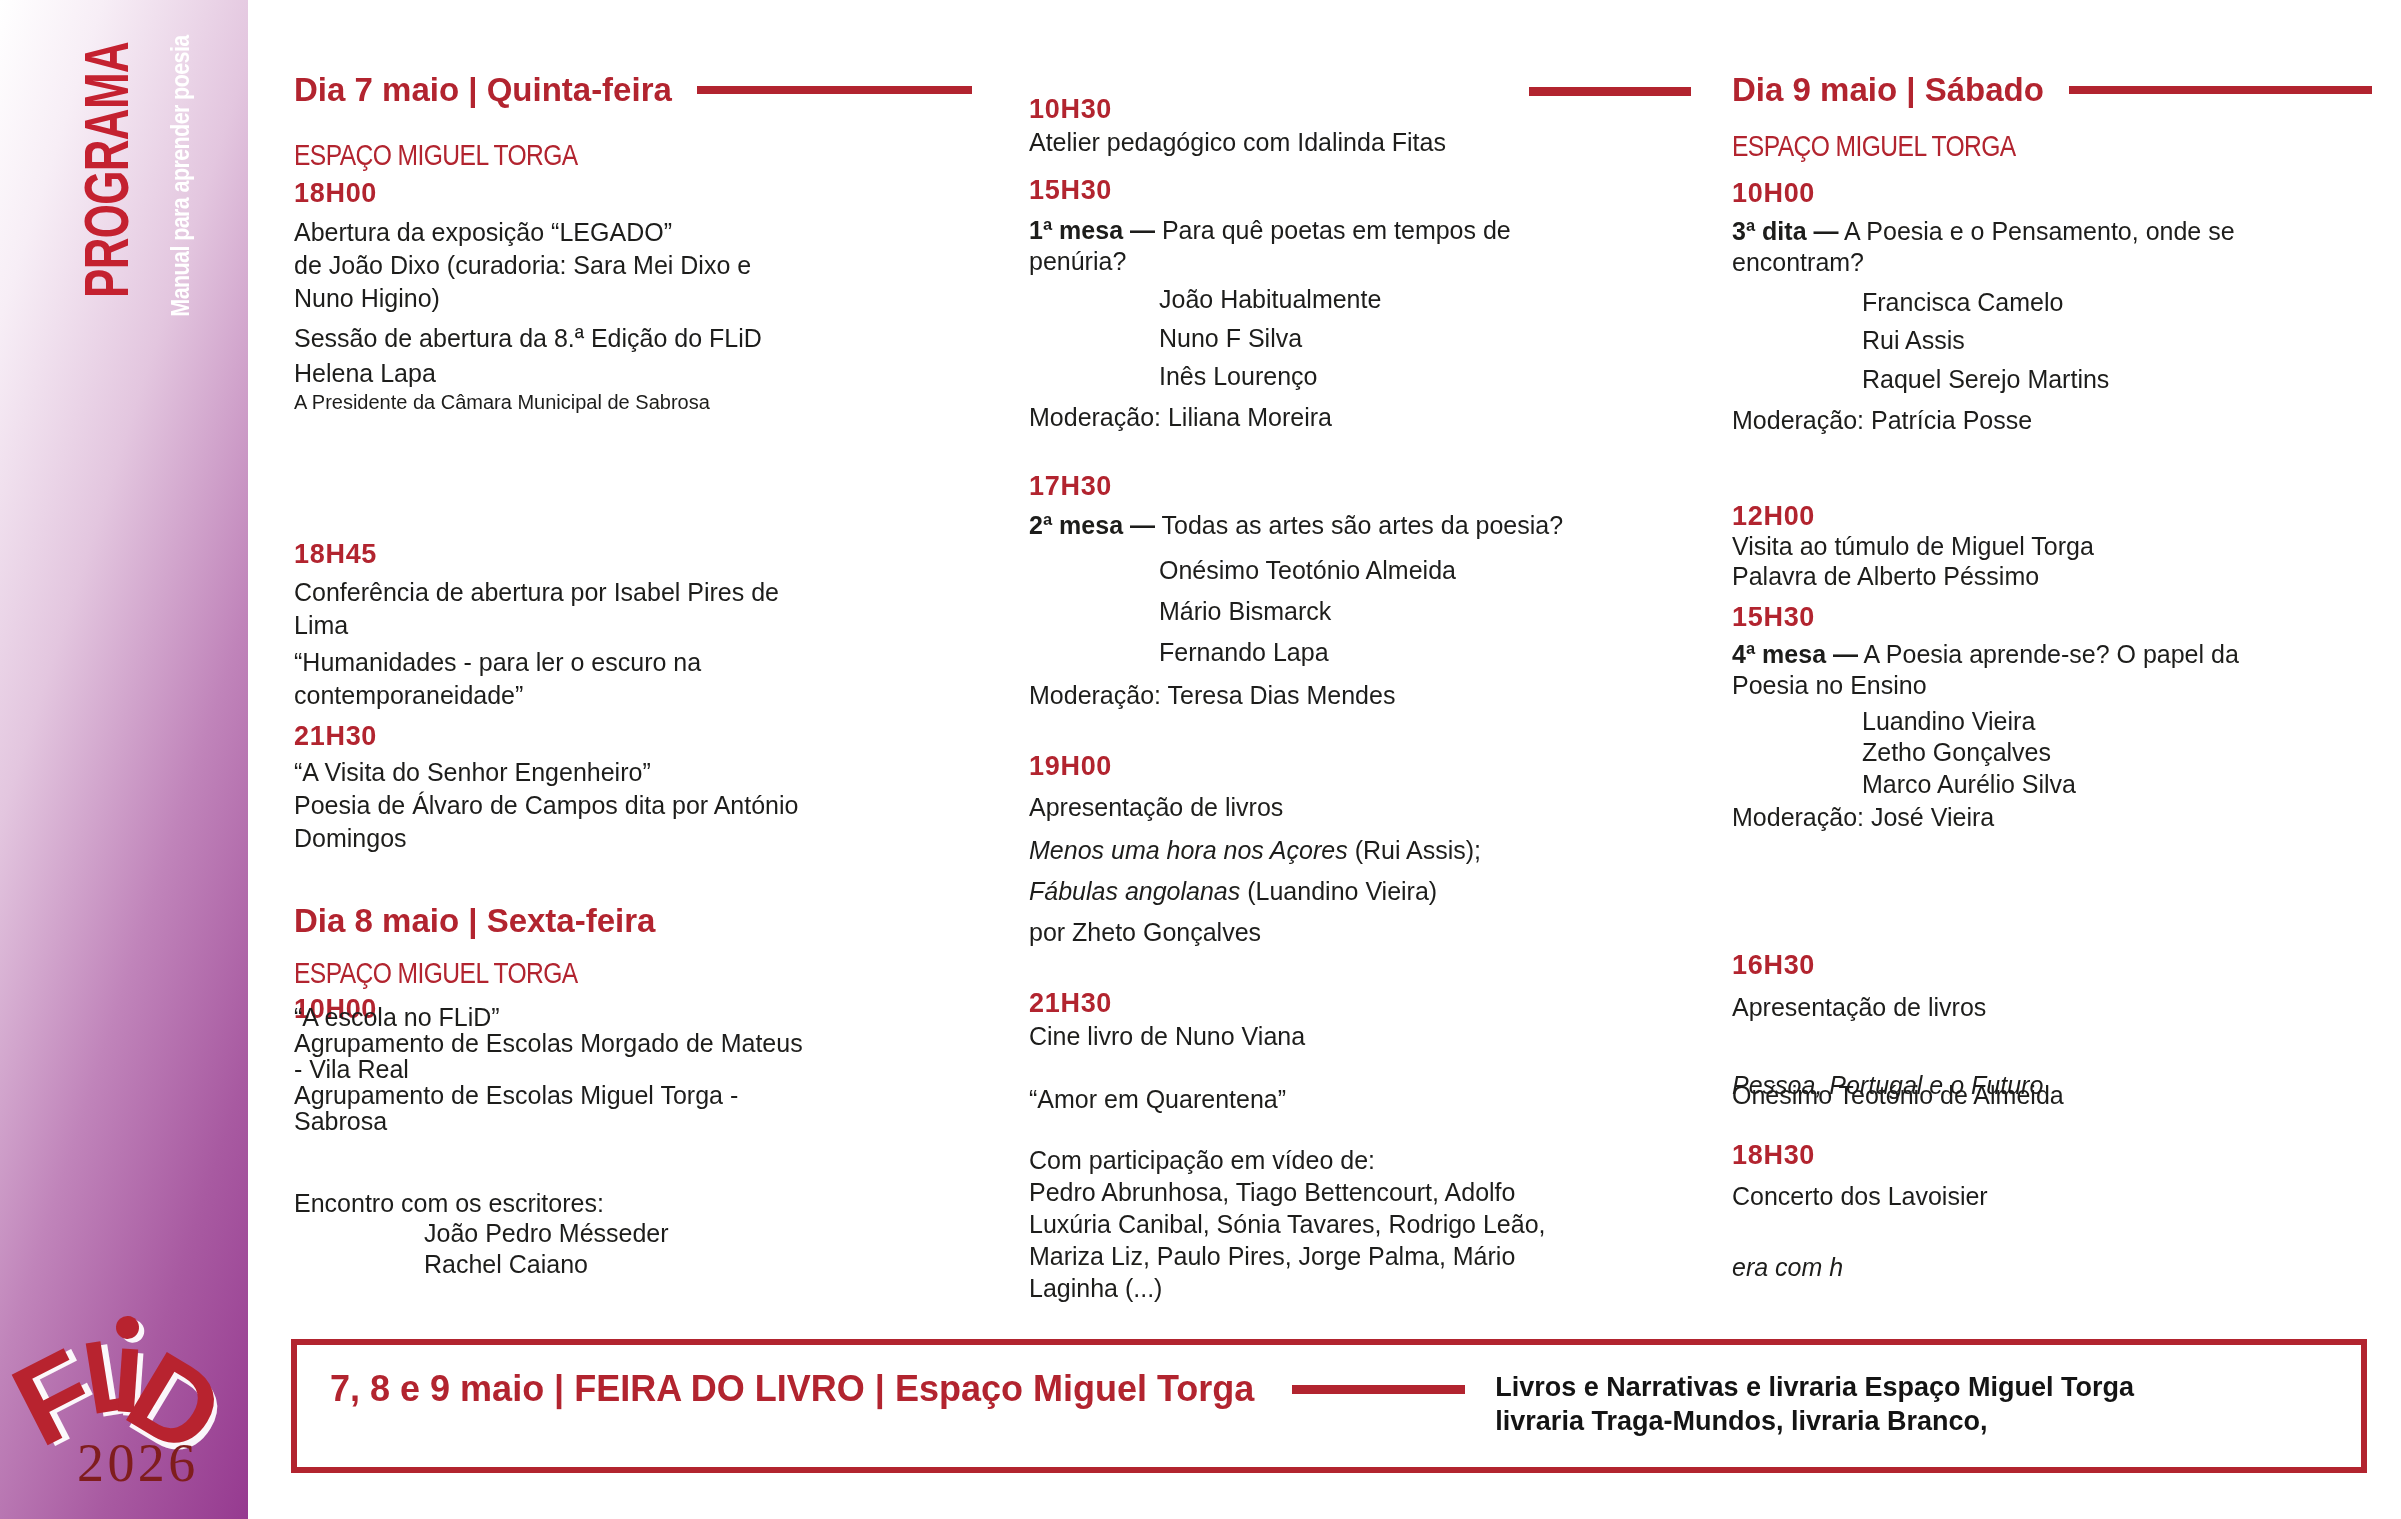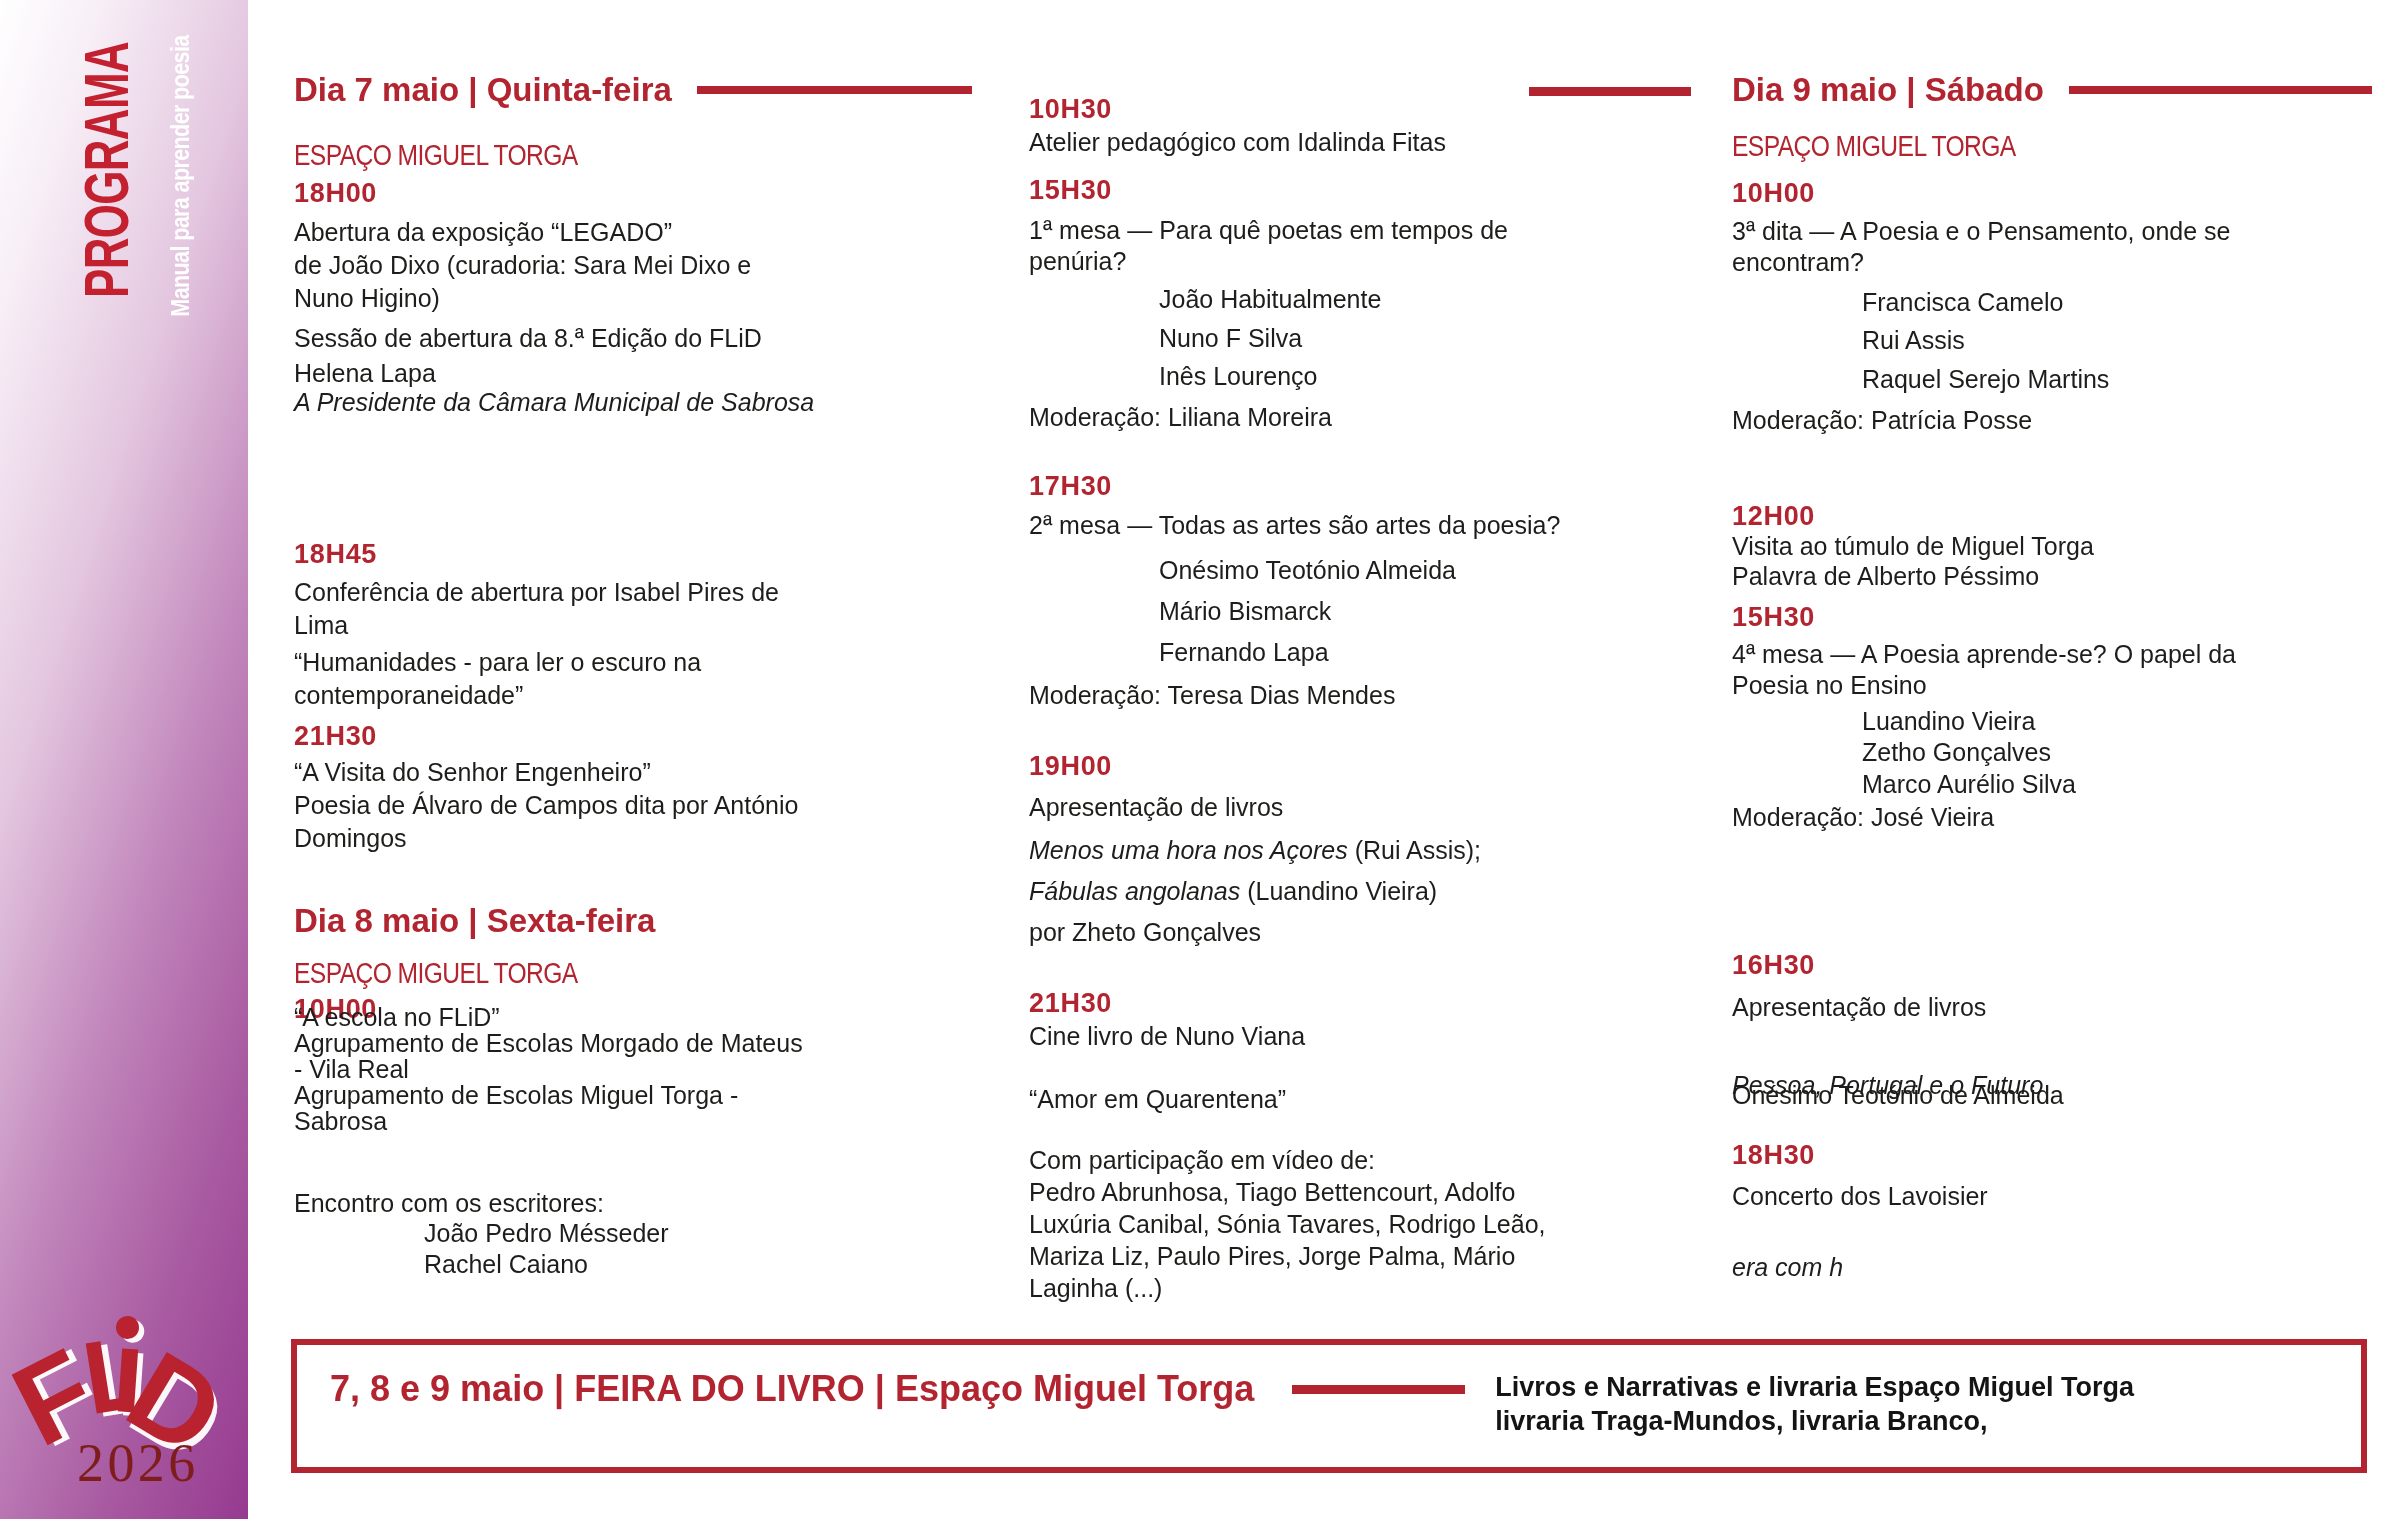--- a/index.html
+++ b/index.html
@@ -40,23 +40,23 @@
 
   .day-header{display:flex;align-items:center;width:100%;
     font-size:33px;font-weight:bold;color:#b2242f;white-space:nowrap;}
   .day-rule{flex:1;height:8.2px;background:#b2242f;margin-left:25px;margin-right:9.6px;}
   .lead-rule{position:absolute;left:-203px;top:16.4px;width:162px;height:8.2px;background:#b2242f;}
 
   .venue{font-size:29px;color:#b2242f;letter-spacing:-0.7px;
     transform:scaleX(0.85);transform-origin:left center;white-space:nowrap;}
   .time{font-size:27px;font-weight:bold;color:#b2242f;letter-spacing:0.7px;}
   .body-txt{font-size:25px;line-height:33px;}
-  .small-txt{font-size:25px;line-height:26px;font-style:italic;}
+  .small-txt{font-size:20px;line-height:26px;}
   .name{font-size:25px;line-height:32px;padding-left:130px;white-space:nowrap;}
-  .mesa-lead{font-weight:normal;}
+  .mesa-lead{font-weight:bold;}
   .em{font-style:italic;margin-top:34px;}
 
   
   .banner{position:absolute;left:291px;top:1339px;width:2076px;height:134px;
     border:6.2px solid #b2242f;box-sizing:border-box;background:#ffffff;
     display:flex;align-items:center;padding:0 43px 0 33px;}
   .banner-left{font-size:36px;font-weight:bold;color:#b2242f;white-space:nowrap;
     margin-bottom:34px;}
   .banner-dash{width:173px;height:9px;background:#b2242f;margin:0 30px 34px 38px;flex:none;}
   .banner-right{font-size:27px;font-weight:bold;line-height:34px;color:#141414;

